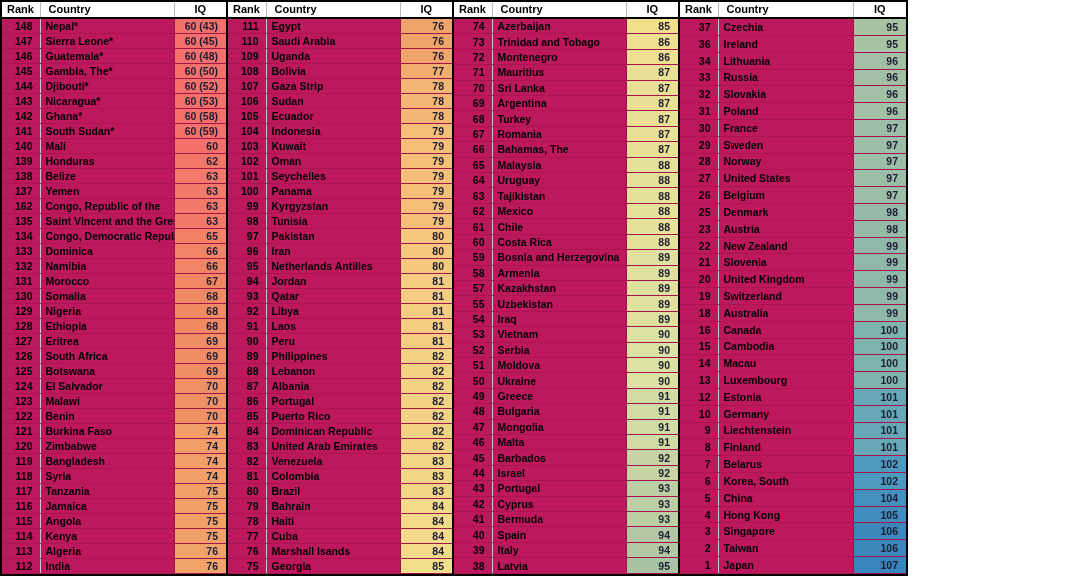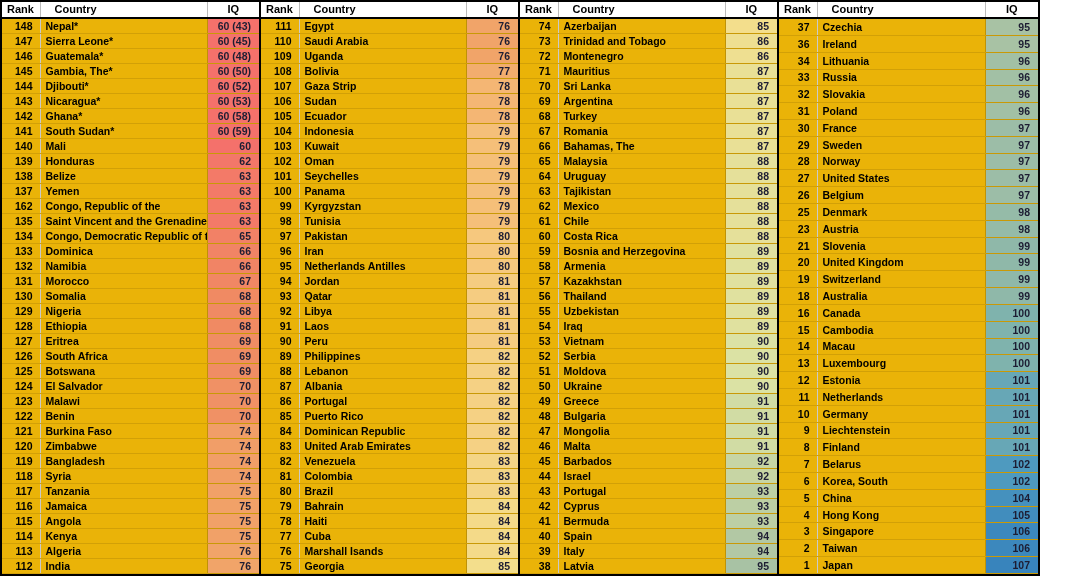--- a/index.html
+++ b/index.html
@@ -1,34 +1,34 @@
 <!DOCTYPE html>
 <html><head>
 <meta charset="utf-8">
 <style>
   html,body{margin:0;padding:0;background:#fff;}
   body{
     width:1068px;height:576px;overflow:hidden;
     font-family:"Liberation Sans",sans-serif;font-weight:bold;color:#000;
   }
   .table-wrap{
-    box-sizing:border-box;width:1040px;
+    box-sizing:border-box;width:908px;
     border:2px solid #000;
     display:grid;grid-template-columns:1fr 1fr 1fr 1fr;
-    background:#eab308;
+    background:#be185d;
   }
   table.panel{border-collapse:collapse;table-layout:fixed;width:100%;}
   table.panel:not(:last-child){border-right:2px solid #000;}
   th,td{padding:0;margin:0;box-sizing:border-box;}
   thead th{
     height:16px;line-height:15px;font-size:11px;
     border-bottom:2px solid #000;background:#fff;text-align:left;
   }
   th.rank-h{padding-left:5px;}
-  th.country-h{padding-left:14px;border-left:1px solid #bbb;}
+  th.country-h{padding-left:8px;border-left:1px solid #bbb;}
   th.iq-h{text-align:center;border-left:1px solid #bbb;}
   tbody td{
     height:14px;line-height:14px;font-size:10.5px;
     border-bottom:1px solid rgba(0,0,0,0.10);
     white-space:nowrap;overflow:hidden;
   }
   td.rank{text-align:right;padding-right:7px;}
   td.country{padding-left:5px;border-left:1px solid #c9c9c9;}
   td.iq{
     text-align:right;padding-right:8px;
@@ -544,25 +544,20 @@
           <td class="rank">58</td>
           <td class="country">Armenia</td>
           <td class="iq" style="background: rgb(224, 225, 159);">89</td>
         </tr>
         <tr>
           <td class="rank">57</td>
           <td class="country">Kazakhstan</td>
           <td class="iq" style="background: rgb(224, 225, 159);">89</td>
         </tr>
         <tr>
-          <td class="rank">56</td>
-          <td class="country">Thailand</td>
-          <td class="iq" style="background: rgb(224, 225, 159);">89</td>
-        </tr>
-        <tr>
           <td class="rank">55</td>
           <td class="country">Uzbekistan</td>
           <td class="iq" style="background: rgb(224, 225, 159);">89</td>
         </tr>
         <tr>
           <td class="rank">54</td>
           <td class="country">Iraq</td>
           <td class="iq" style="background: rgb(224, 225, 159);">89</td>
         </tr>
         <tr>
@@ -721,20 +716,25 @@
           <td class="rank">25</td>
           <td class="country">Denmark</td>
           <td class="iq" style="background: rgb(149, 187, 168);">98</td>
         </tr>
         <tr>
           <td class="rank">23</td>
           <td class="country">Austria</td>
           <td class="iq" style="background: rgb(149, 187, 168);">98</td>
         </tr>
         <tr>
+          <td class="rank">22</td>
+          <td class="country">New Zealand</td>
+          <td class="iq" style="background: rgb(143, 184, 169);">99</td>
+        </tr>
+        <tr>
           <td class="rank">21</td>
           <td class="country">Slovenia</td>
           <td class="iq" style="background: rgb(143, 184, 169);">99</td>
         </tr>
         <tr>
           <td class="rank">20</td>
           <td class="country">United Kingdom</td>
           <td class="iq" style="background: rgb(143, 184, 169);">99</td>
         </tr>
         <tr>
@@ -763,25 +763,20 @@
           <td class="iq" style="background: rgb(127, 179, 173);">100</td>
         </tr>
         <tr>
           <td class="rank">13</td>
           <td class="country">Luxembourg</td>
           <td class="iq" style="background: rgb(127, 179, 173);">100</td>
         </tr>
         <tr>
           <td class="rank">12</td>
           <td class="country">Estonia</td>
-          <td class="iq" style="background: rgb(103, 167, 182);">101</td>
-        </tr>
-        <tr>
-          <td class="rank">11</td>
-          <td class="country">Netherlands</td>
           <td class="iq" style="background: rgb(103, 167, 182);">101</td>
         </tr>
         <tr>
           <td class="rank">10</td>
           <td class="country">Germany</td>
           <td class="iq" style="background: rgb(103, 167, 182);">101</td>
         </tr>
         <tr>
           <td class="rank">9</td>
           <td class="country">Liechtenstein</td>

